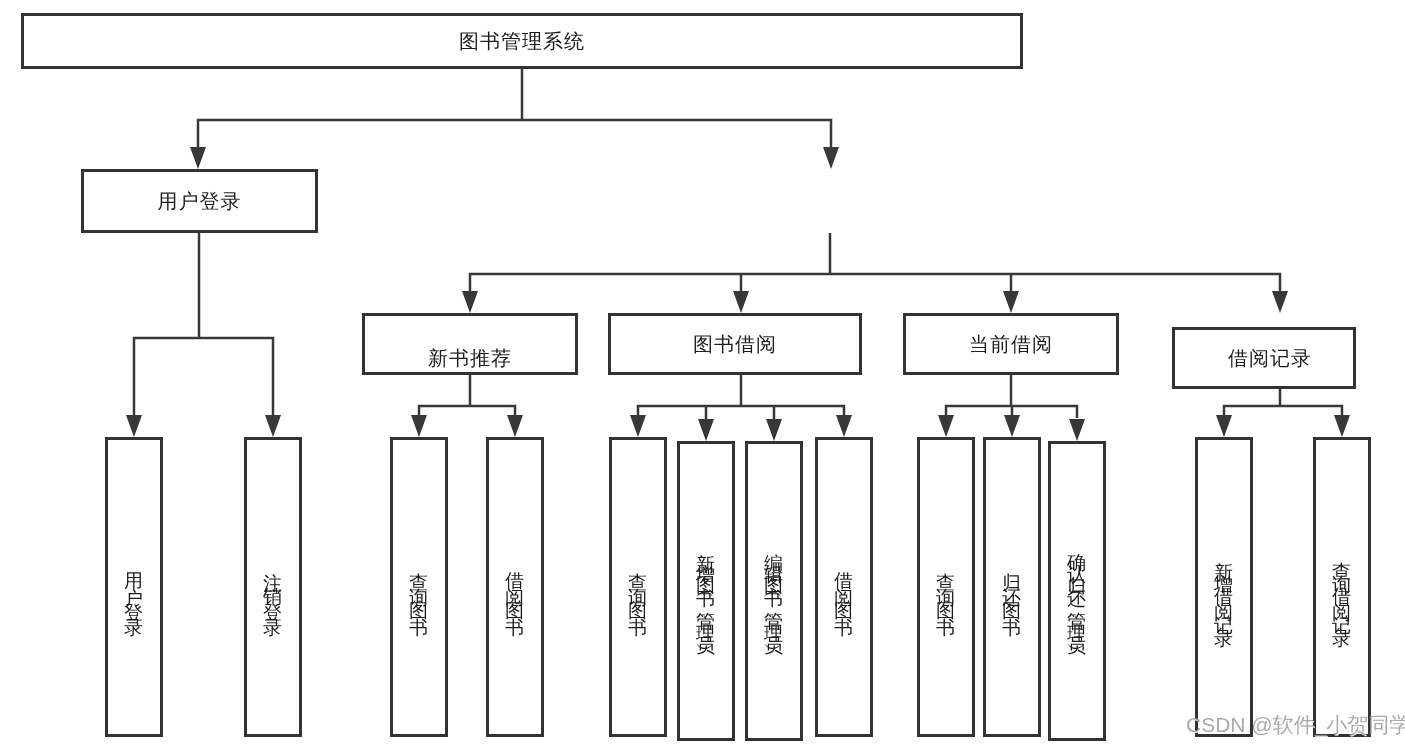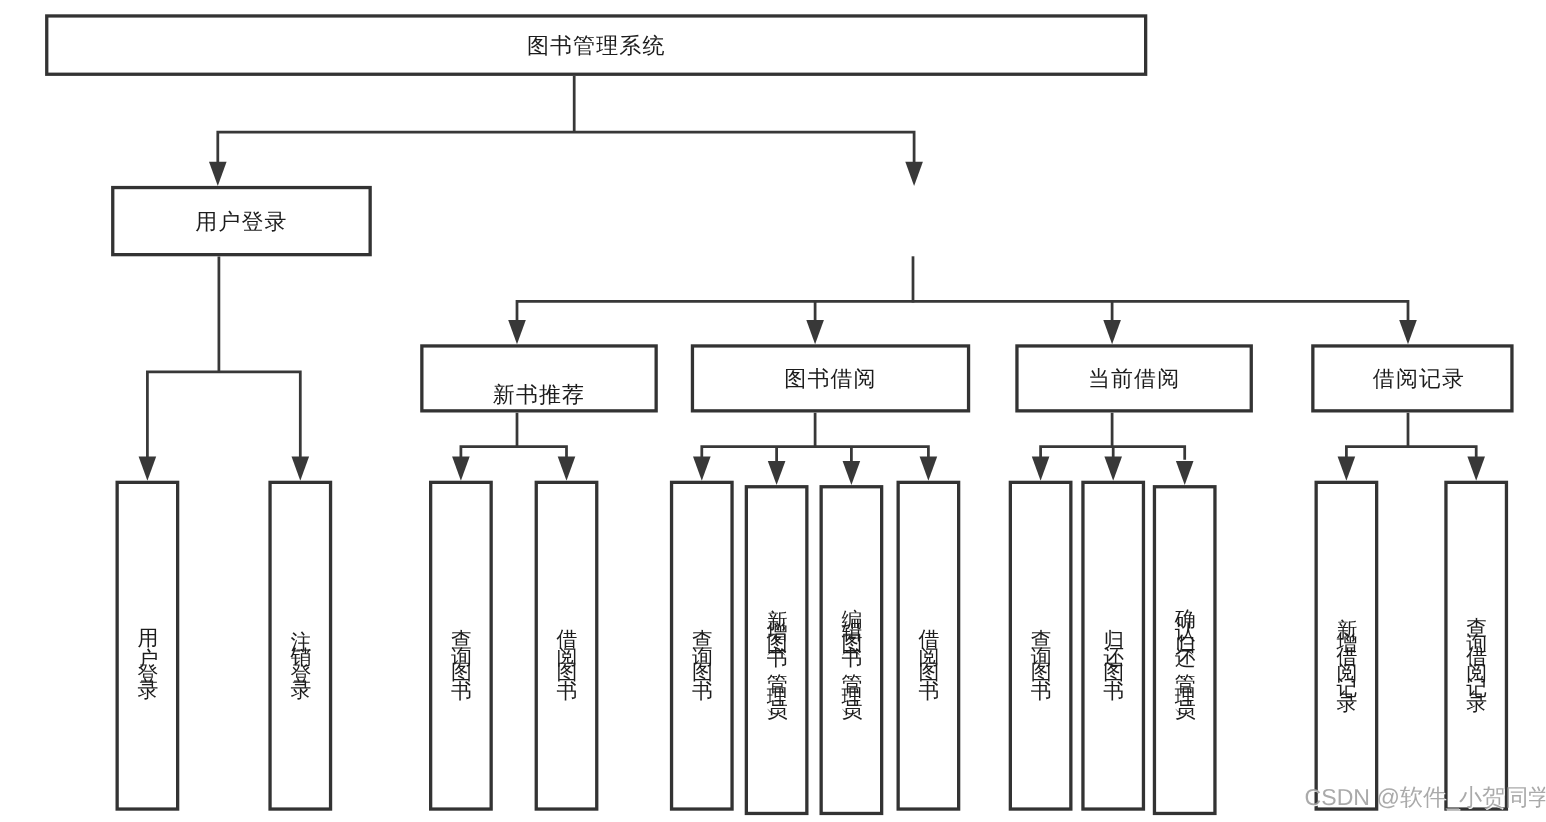--- a/index.html
+++ b/index.html
@@ -24,21 +24,20 @@
   .hbox {
     position: absolute;
     border: 3px solid #333333;
     background: #ffffff;
     display: flex;
     align-items: center;
     justify-content: center;
     color: #1c1c1c;
     font-size: 20px;
     letter-spacing: 1px;
-    margin-left: 20px;
   }
 
   .vbox {
     position: absolute;
     width: 58px;
     height: 300px;
     border: 3px solid #333333;
     background: #ffffff;
     display: flex;
     align-items: center;
@@ -57,21 +56,21 @@
   .v9 { letter-spacing: 0.62em; }
 
   
   #n-root   { left: 21px;  top: 13px;  width: 1002px; height: 56px; }
   #n-ulogin { left: 81px;  top: 169px; width: 237px;  height: 64px; }
   #n-bmgmt  { left: 711px; top: 169px; width: 237px;  height: 64px; }
 
   #n-rec    { left: 362px;  top: 313px; width: 216px; height: 62px; align-items: flex-end; }
   #n-borrow { left: 608px;  top: 313px; width: 254px; height: 62px; }
   #n-cur    { left: 903px;  top: 313px; width: 216px; height: 62px; }
-  #n-recd   { left: 1172px; top: 313px; width: 184px; height: 62px; padding-left: 12px; }
+  #n-recd   { left: 1172px; top: 327px; width: 184px; height: 62px; padding-left: 12px; }
 
   #l-ulogin  { left: 105px;  top: 437px; }
   #l-logout  { left: 244px;  top: 437px; }
   #l-rq      { left: 390px;  top: 437px; }
   #l-rb      { left: 486px;  top: 437px; }
   #l-bq      { left: 609px;  top: 437px; }
   #l-badd    { left: 677px;  top: 441px; }
   #l-bedit   { left: 745px;  top: 441px; }
   #l-bb      { left: 815px;  top: 437px; }
   #l-cq      { left: 917px;  top: 437px; }

